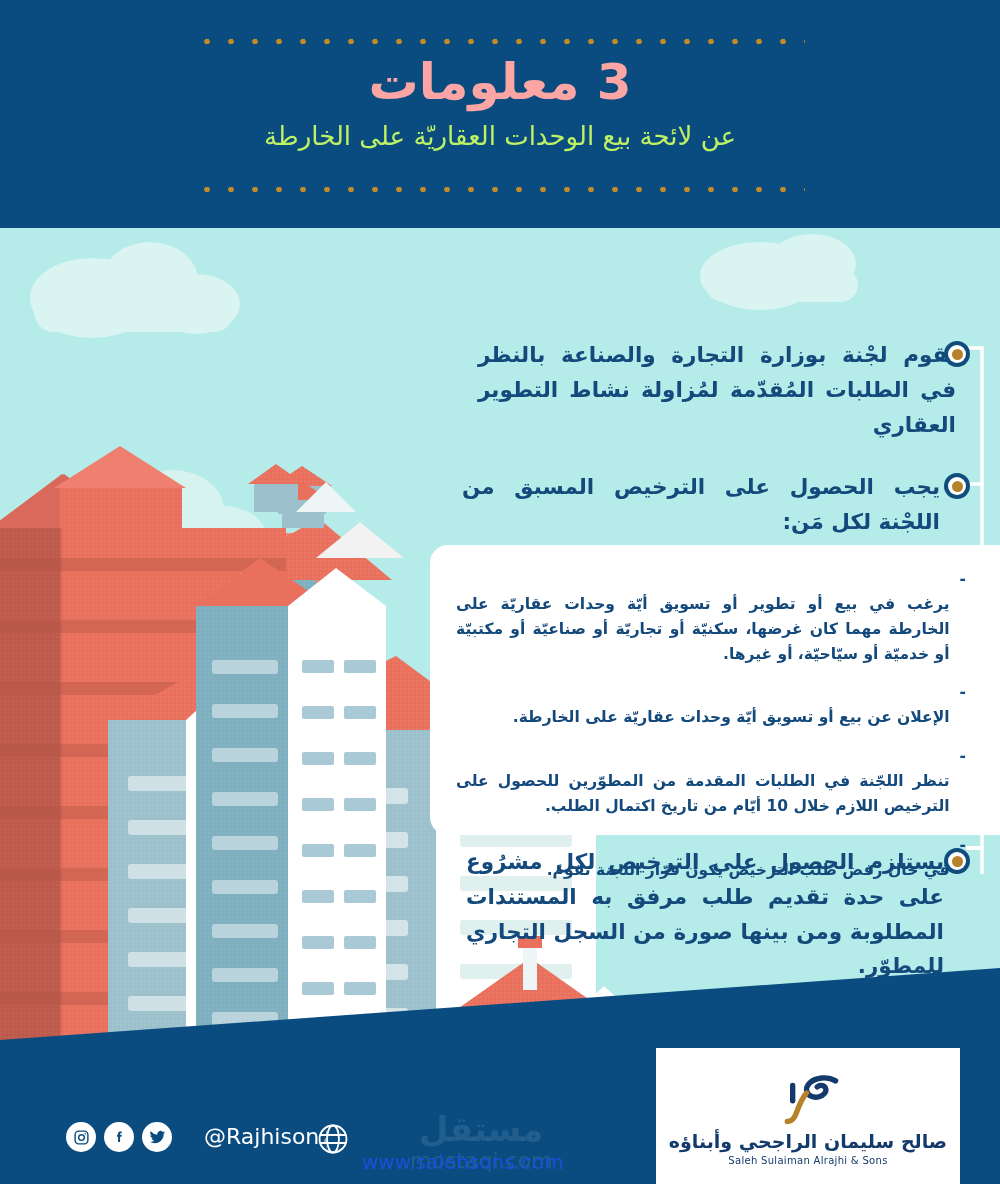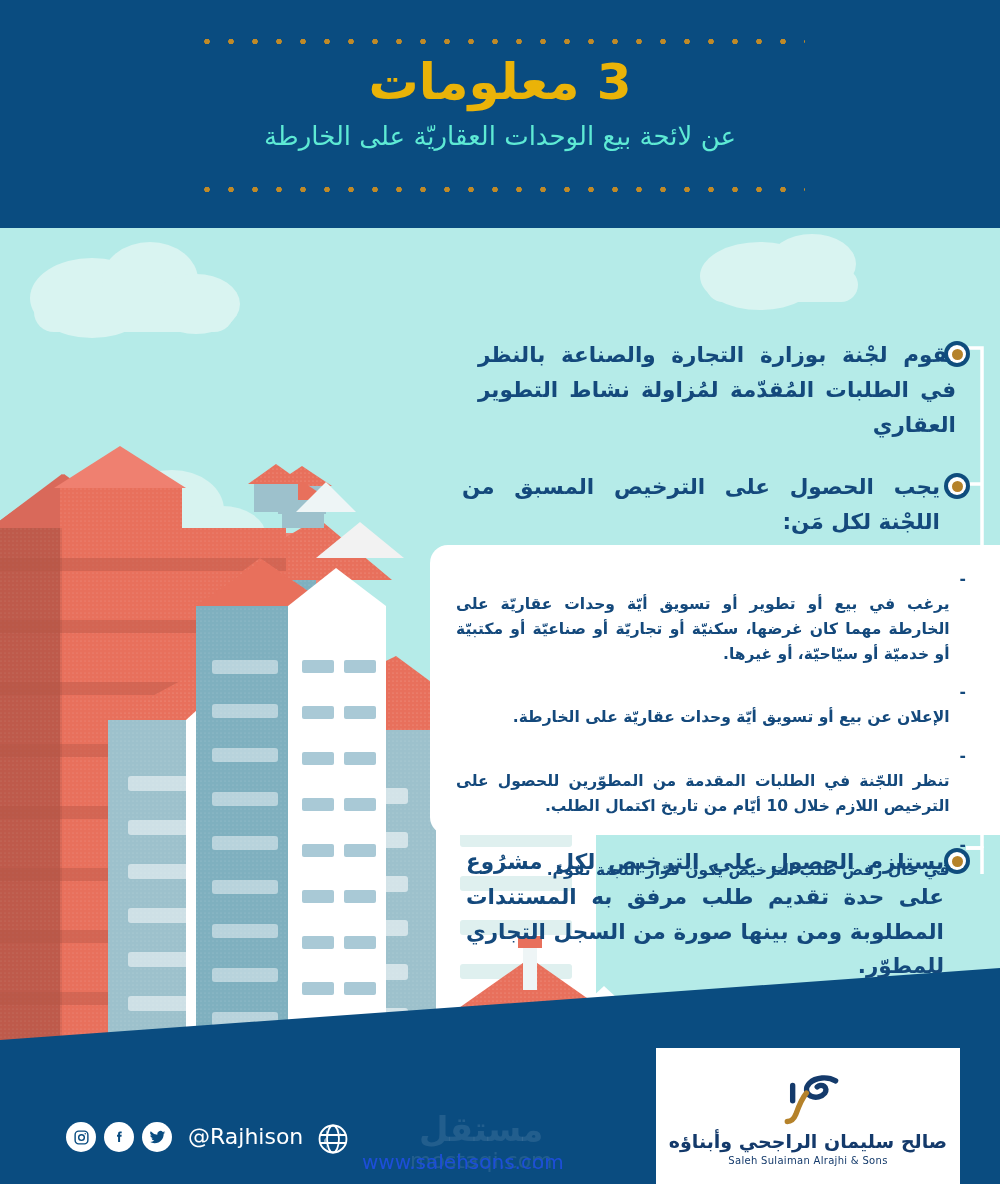--- a/index.html
+++ b/index.html
@@ -22,27 +22,27 @@
     position:absolute;left:195px;width:610px;height:7px;
     background-image:radial-gradient(circle, #c08a28 2.6px, rgba(0,0,0,0) 2.9px);
     background-size:24px 7px;background-repeat:repeat-x;
     background-position:0 center;
   }
   .dots.top{top:38px;}
   .dots.bottom{top:186px;}
 
   .title{
     position:absolute;left:0;right:0;top:56px;
-    text-align:center;color:#eab308;
+    text-align:center;color:#fca5a5;
     font-size:50px;font-weight:bold;line-height:1.05;
     letter-spacing:0;direction:rtl;
   }
   .subtitle{
     position:absolute;left:0;right:0;top:120px;
-    text-align:center;color:#5eead4;
+    text-align:center;color:#bef264;
     font-size:26px;font-weight:normal;line-height:1.3;direction:rtl;
   }
 
   
   .scene{
     position:absolute;left:0;top:228px;width:1000px;height:956px;
     background:#b5ebe8;overflow:hidden;
   }
   .scene svg{position:absolute;left:0;top:0;}
 
@@ -105,21 +105,21 @@
   .logo-en{color:#143a6b;font-size:10px;letter-spacing:.3px;margin-top:3px;direction:ltr;}
 
   .social{
     position:absolute;left:66px;top:1122px;display:flex;align-items:center;gap:8px;z-index:10;
   }
   .sicon{
     width:30px;height:30px;border-radius:50%;background:#ffffff;
     display:flex;align-items:center;justify-content:center;
   }
   .handle{
-    position:absolute;left:188px;top:1124px;color:#ffffff;font-size:22px;
+    position:absolute;left:204px;top:1124px;color:#ffffff;font-size:22px;
     direction:ltr;z-index:10;
   }
   .globe{position:absolute;left:316px;top:1122px;z-index:10;}
   .site{
     position:absolute;left:362px;top:1126px;color:#1d4ed8;font-size:20px;
     direction:ltr;z-index:10;margin-top:24px;
   }
   .watermark{
     position:absolute;left:410px;top:1092px;z-index:9;
     color:rgba(255,255,255,0.10);text-align:center;direction:rtl;

